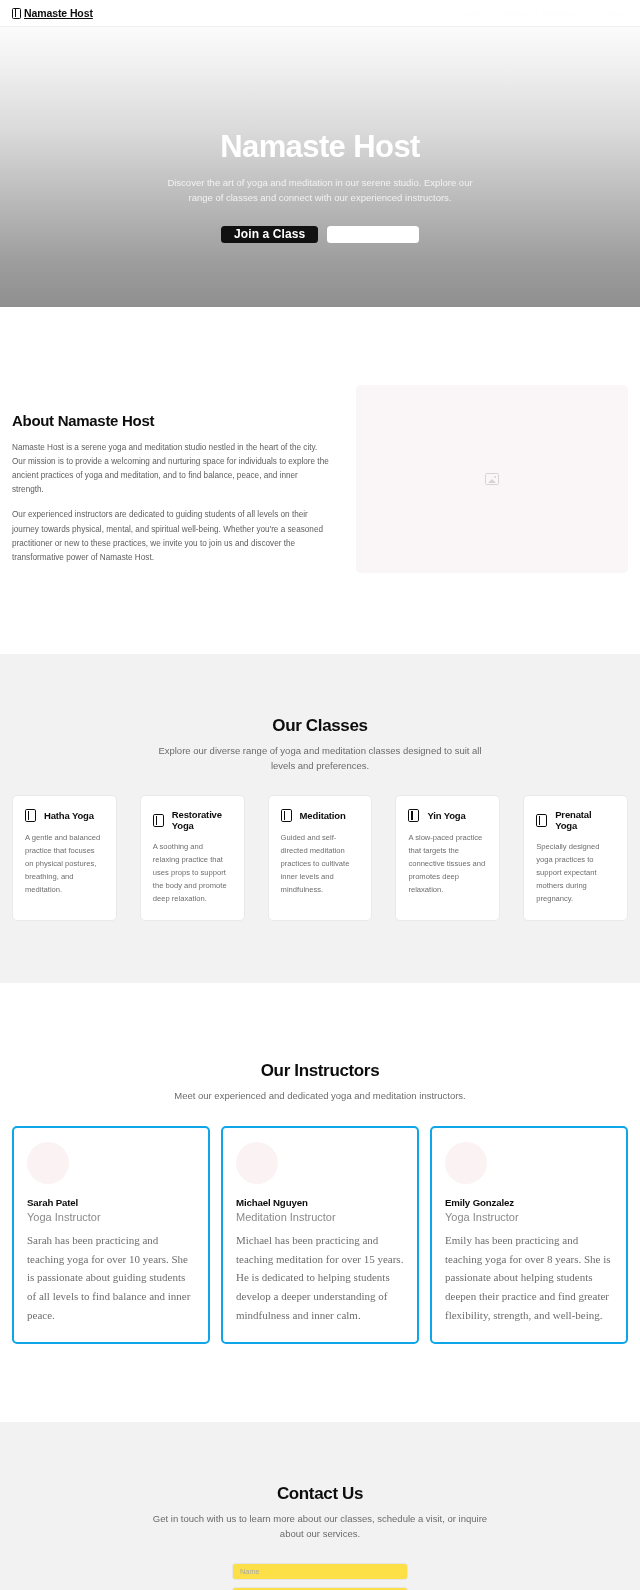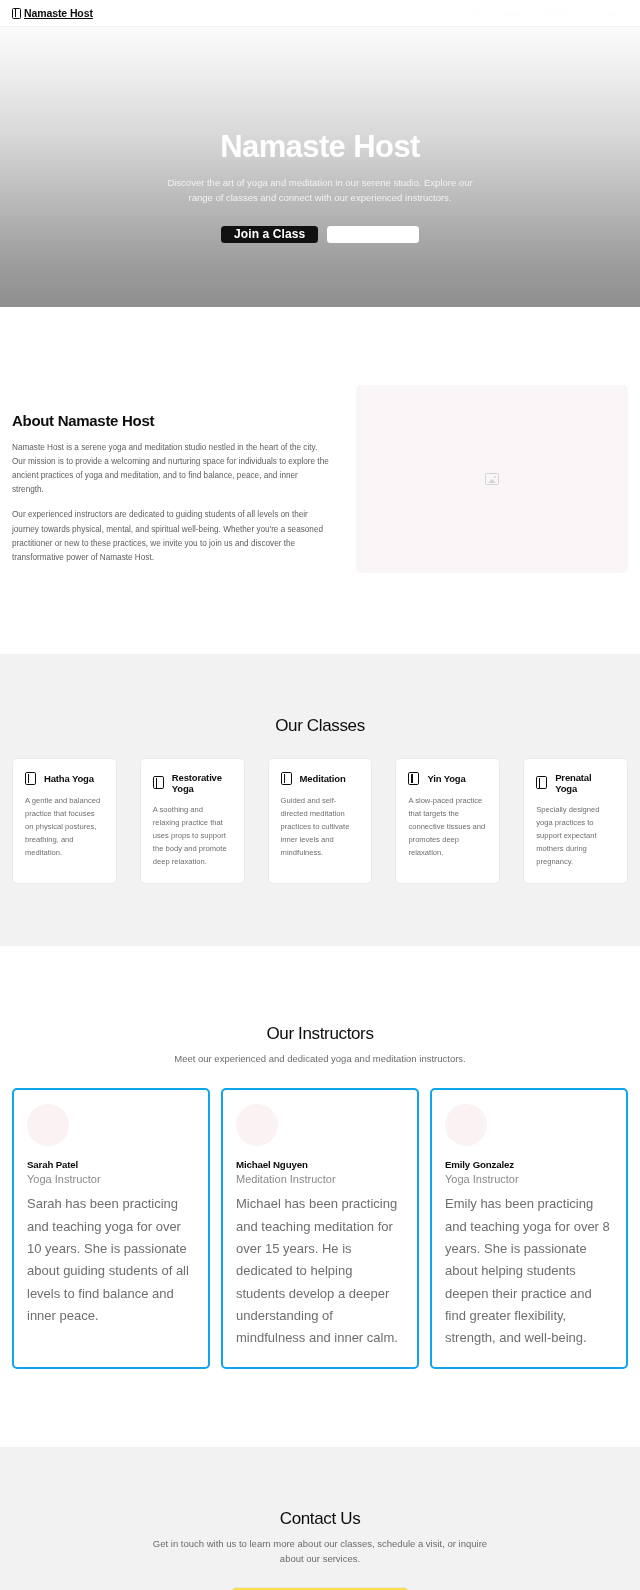--- a/index.html
+++ b/index.html
@@ -105,21 +105,21 @@
   .btn-ghost { background: #ffffff; color: #ffffff; min-width: 59px; }
 
   
   .section { padding: 0 12px; }
   .section-white { background: #ffffff; }
   .section-grey { background: #f2f2f2; }
   .inner { max-width: 616px; margin: 16px auto; }
 
   .sec-title {
     font-size: 17px;
-    font-weight: normal;
+    font-weight: bold;
     color: #0d0d0d;
     letter-spacing: -0.35px;
     text-align: center;
   }
   .sec-sub {
     margin-top: 7px;
     font-size: 9.5px;
     color: #6b6b6b;
     text-align: center;
     line-height: 1.6;
@@ -261,23 +261,24 @@
     color: #0d0d0d;
     letter-spacing: -0.15px;
   }
   .inst-role {
     margin-top: 3px;
     font-size: 11px;
     color: #8a8a8a;
   }
   .inst-bio {
     margin-top: 8px;
-    font-size: 13px;
+    font-size: 11px;
     color: #6e6e6e;
     line-height: 1.72;
+    font-family: Liberation Serif, serif;
   }
 
   
   .contact { padding-top: 62px; padding-bottom: 62px; }
   .contact-form {
     margin: 21px auto 0 auto;
     width: 176px;
     display: flex;
     flex-direction: column;
     gap: 7px;
@@ -349,20 +350,21 @@
     </div>
     <div class="about-figure">
       <span class="broken-img"></span>
     </div>
   </div>
 </section>
 
 <section class="section section-grey">
   <div class="inner classes">
     <h2 class="sec-title">Our Classes</h2>
+    <p class="sec-sub">Explore our diverse range of yoga and meditation classes designed to suit all levels and preferences.</p>
     <div class="card-grid">
 
       <article class="class-card">
         <div class="class-head">
           <span class="class-icon"></span>
           <span class="class-name">Hatha Yoga</span>
         </div>
         <p class="class-desc">A gentle and balanced practice that focuses on physical postures, breathing, and meditation.</p>
       </article>
 

